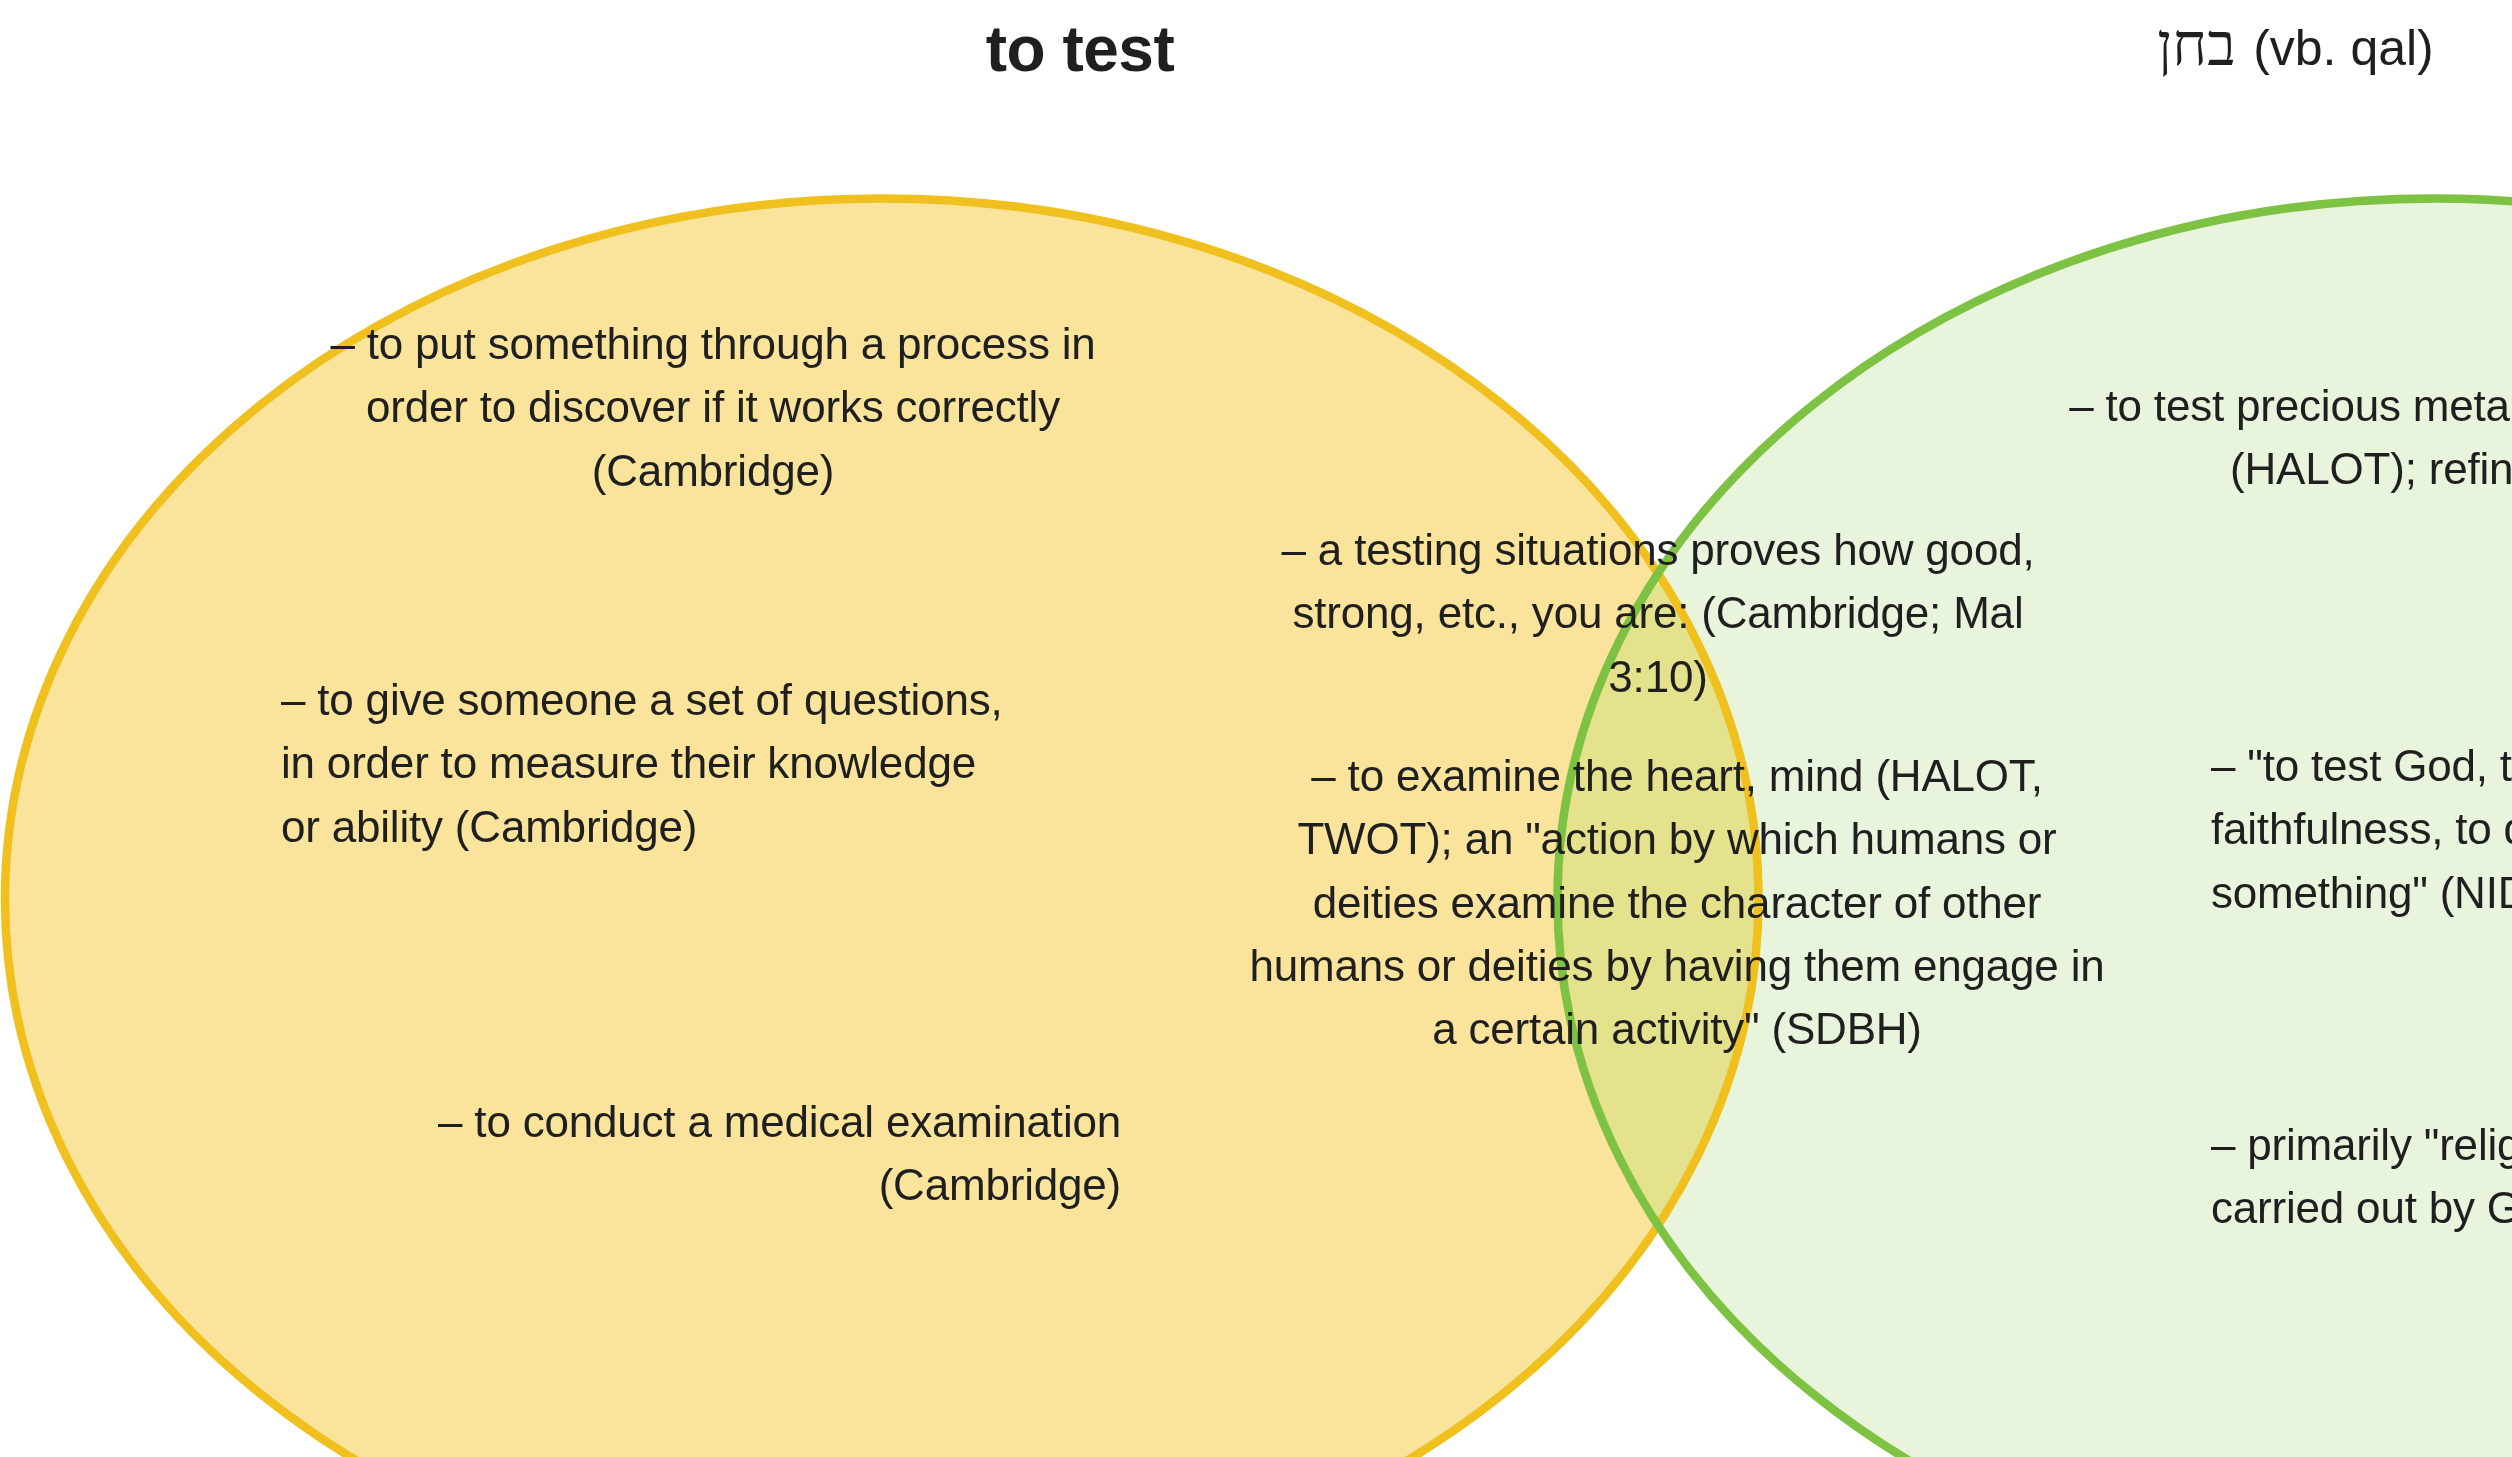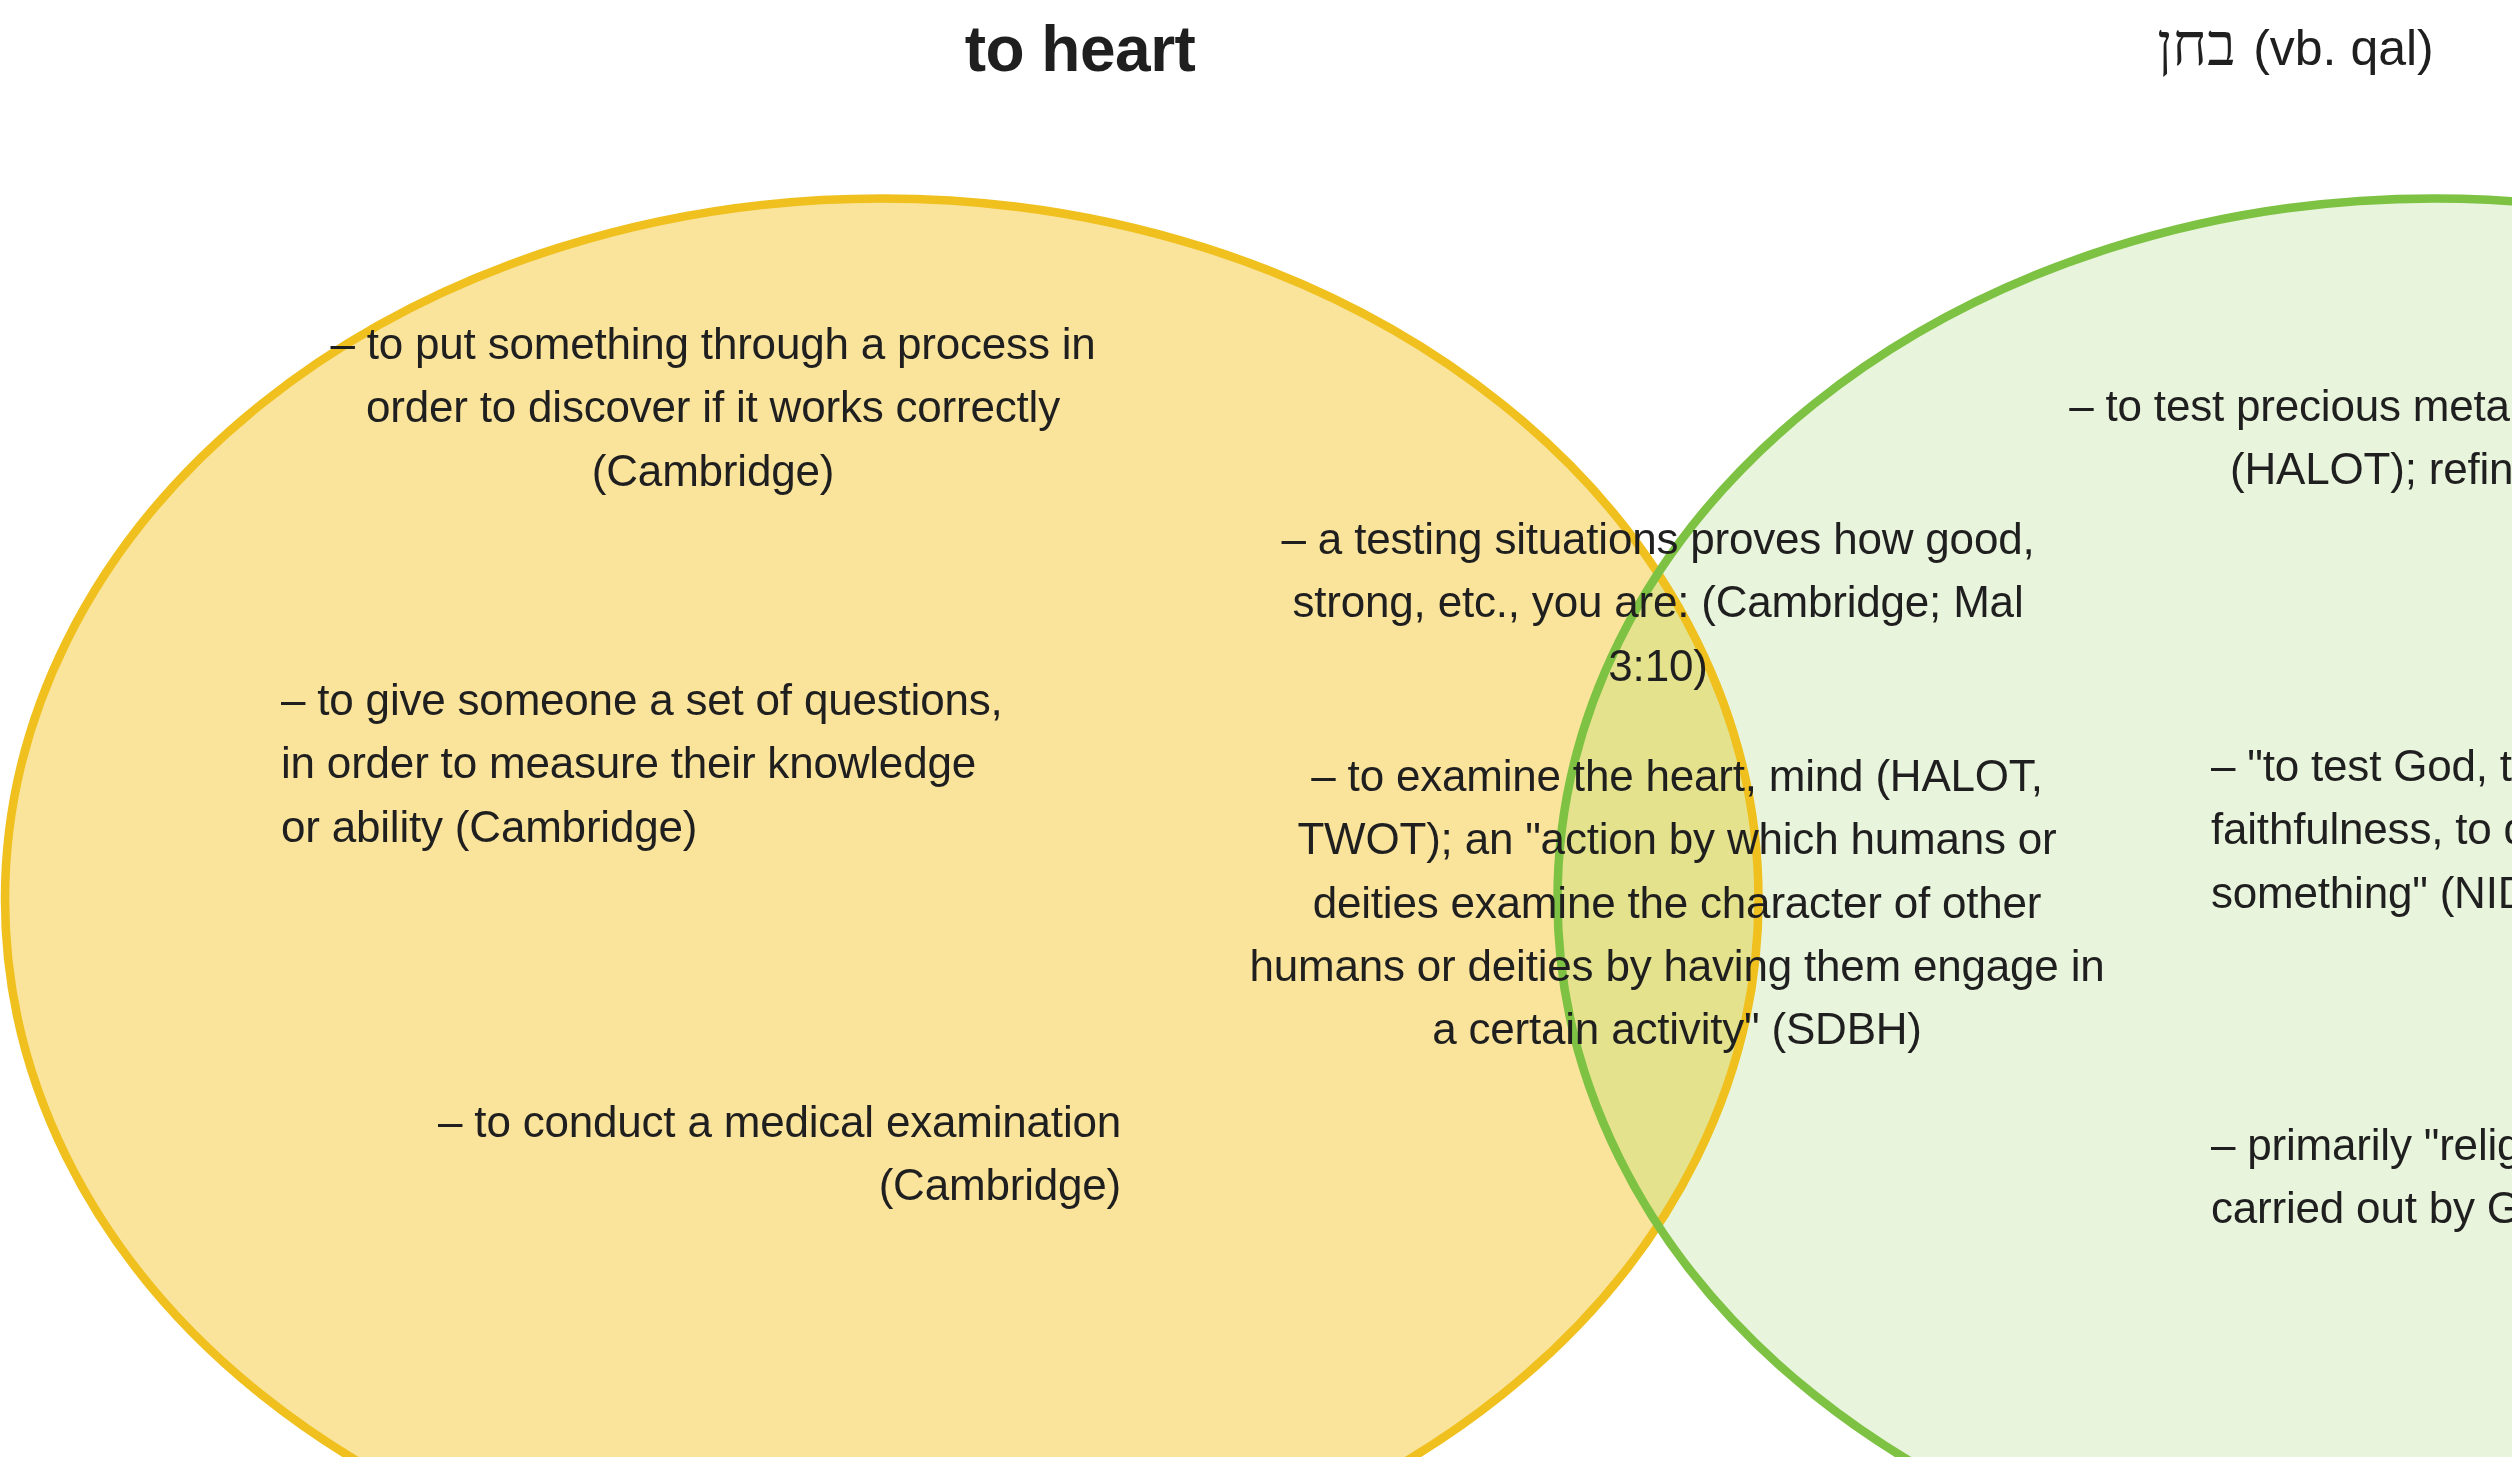--- a/index.html
+++ b/index.html
@@ -78,21 +78,21 @@
     text-align: center;
     letter-spacing: -0.2px;
   }
 
   
   #left-b1 { left: 281px;  top: 312px;  width: 864px; text-align: center; }
   #left-b2 { left: 281px;  top: 668px; width: 744px; text-align: left;  }
   #left-b3 { left: 392px;  top: 1090px; width: 729px; text-align: right;  }
 
   
-  #mid-b1  { left: 1246px; top: 507px; width: 824px; }
+  #mid-b1  { left: 1246px; top: 518px; width: 824px; }
   #mid-b2  { left: 1226px; top: 744px; width: 864px; text-align: center; margin-left: 19px; }
 
   
   #right-b1 { left: 1990px; top: 374px;  width: 950px; text-align: center; }
   #right-b2 { left: 2211px; top: 734px; width: 955px; text-align: left; }
   #right-b3 { left: 2211px; top: 1113px; width: 854px; text-align: left; }
 </style>
 </head>
 <body style="background: rgb(255, 255, 255); color: rgb(31, 31, 31);">
 
@@ -111,21 +111,21 @@
     <ellipse id="ellipse-right-fill" cx="4845" cy="1790" rx="1745" ry="1395" fill="#e9f4dc"></ellipse>
 
     <g clip-path="url(#clip-right-ellipse)">
       <ellipse cx="1755" cy="1790" rx="1745" ry="1395" fill="#e4e28c"></ellipse>
     </g>
 
     <ellipse id="ellipse-left-stroke" cx="1755" cy="1790" rx="1745" ry="1395" fill="none" stroke="#efc01e" stroke-width="17"></ellipse>
     <ellipse id="ellipse-right-stroke" cx="4845" cy="1790" rx="1745" ry="1395" fill="none" stroke="#7dc242" stroke-width="17"></ellipse>
   </svg>
 
-  <div class="heading" id="title-left">to heart</div>
+  <div class="heading" id="title-left">to test</div>
 
   <div class="heading" id="title-right">
     <span class="hebrew">בחן</span><span>&nbsp;</span><span class="gloss">(vb. qal)</span>
   </div>
 
   <div class="blk" id="left-b2">–  to give someone a set of questions, in order to measure their knowledge or ability (Cambridge)</div>
 
   <div class="blk" id="left-b1">–  to put something through a process in order to discover if it works correctly (Cambridge)</div>
 
   <div class="blk" id="left-b3">–  to conduct a medical examination (Cambridge)</div>

